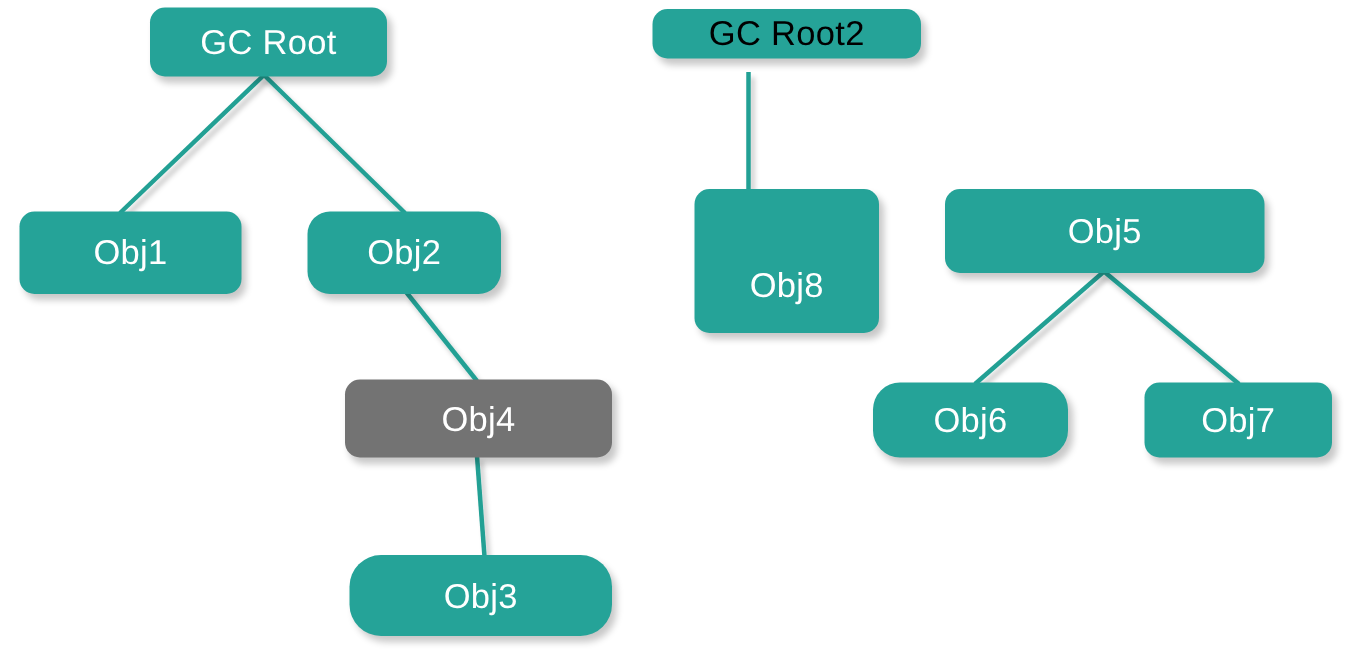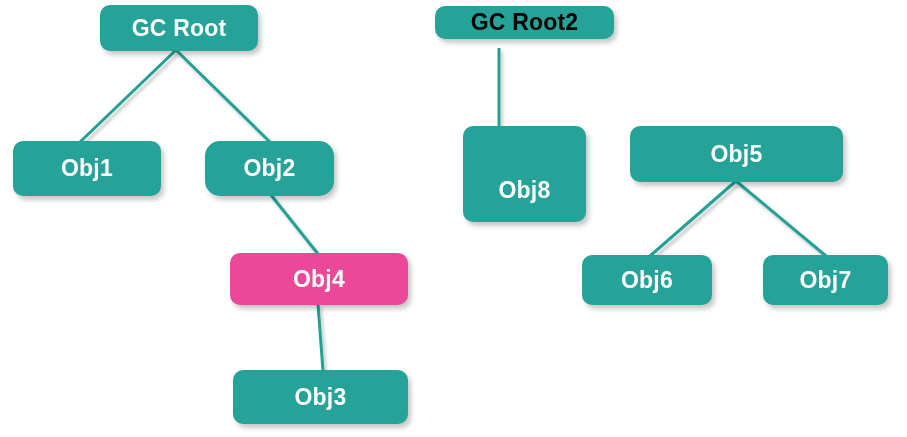--- a/index.html
+++ b/index.html
@@ -24,21 +24,21 @@
     width: 907px;
     height: 437px;
   }
   .node {
     position: absolute;
     box-sizing: border-box;
     background: #25a398;
     border-radius: 10px;
     color: #ffffff;
     font-size: 23px;
-    font-weight: bold;
+    font-weight: normal;
     letter-spacing: 0.2px;
     display: flex;
     align-items: center;
     justify-content: center;
     box-shadow: 3px 4px 5px rgba(0,0,0,0.22);
     z-index: 3;
     white-space: pre;
     text-align: center;
   }
   .node-label {
@@ -76,19 +76,19 @@
       </g>
   </svg>
 
   <div id="nodes-group">
       <div class="node" style="left: 100px; top: 5px; width: 158px; height: 46px; background: rgb(37, 163, 152); color: rgb(255, 255, 255);"><span class="node-label">GC Root</span></div>
       <div class="node" style="left: 435px; top: 6px; width: 179px; height: 33px; background: rgb(37, 163, 152); color: #000000;"><span class="node-label">GC Root2</span></div>
       <div class="node" style="left: 13px; top: 141px; width: 148px; height: 55px; background: rgb(37, 163, 152); color: rgb(255, 255, 255);"><span class="node-label">Obj1</span></div>
       <div class="node" style="left: 205px; top: 141px; width: 129px; height: 55px; background: rgb(37, 163, 152); color: rgb(255, 255, 255); border-radius: 15px;"><span class="node-label">Obj2</span></div>
       <div class="node node-tall" style="left: 463px; top: 126px; width: 123px; height: 96px; background: rgb(37, 163, 152); color: rgb(255, 255, 255);"><span class="node-label">Obj8</span></div>
       <div class="node" style="left: 630px; top: 126px; width: 213px; height: 56px; background: rgb(37, 163, 152); color: rgb(255, 255, 255); justify-content: center;"><span class="node-label">Obj5</span></div>
-      <div class="node" style="left: 230px; top: 253px; width: 178px; height: 52px; background: #ec4899; color: rgb(255, 255, 255);"><span class="node-label">Obj4</span></div>
-      <div class="node" style="left: 582px; top: 255px; width: 130px; height: 50px; background: rgb(37, 163, 152); color: rgb(255, 255, 255);"><span class="node-label">Obj6</span></div>
+      <div class="node" style="left: 230px; top: 253px; width: 178px; height: 52px; background: #737373; color: rgb(255, 255, 255);"><span class="node-label">Obj4</span></div>
+      <div class="node" style="left: 582px; top: 255px; width: 130px; height: 50px; background: rgb(37, 163, 152); color: rgb(255, 255, 255); border-radius: 18px;"><span class="node-label">Obj6</span></div>
       <div class="node" style="left: 763px; top: 255px; width: 125px; height: 50px; background: rgb(37, 163, 152); color: rgb(255, 255, 255);"><span class="node-label">Obj7</span></div>
-      <div class="node" style="left: 233px; top: 370px; width: 175px; height: 54px; background: rgb(37, 163, 152); color: rgb(255, 255, 255);"><span class="node-label">Obj3</span></div>
+      <div class="node" style="left: 233px; top: 370px; width: 175px; height: 54px; background: rgb(37, 163, 152); color: rgb(255, 255, 255); border-radius: 21px;"><span class="node-label">Obj3</span></div>
     </div>
 
 </div>
 
 </body></html>

